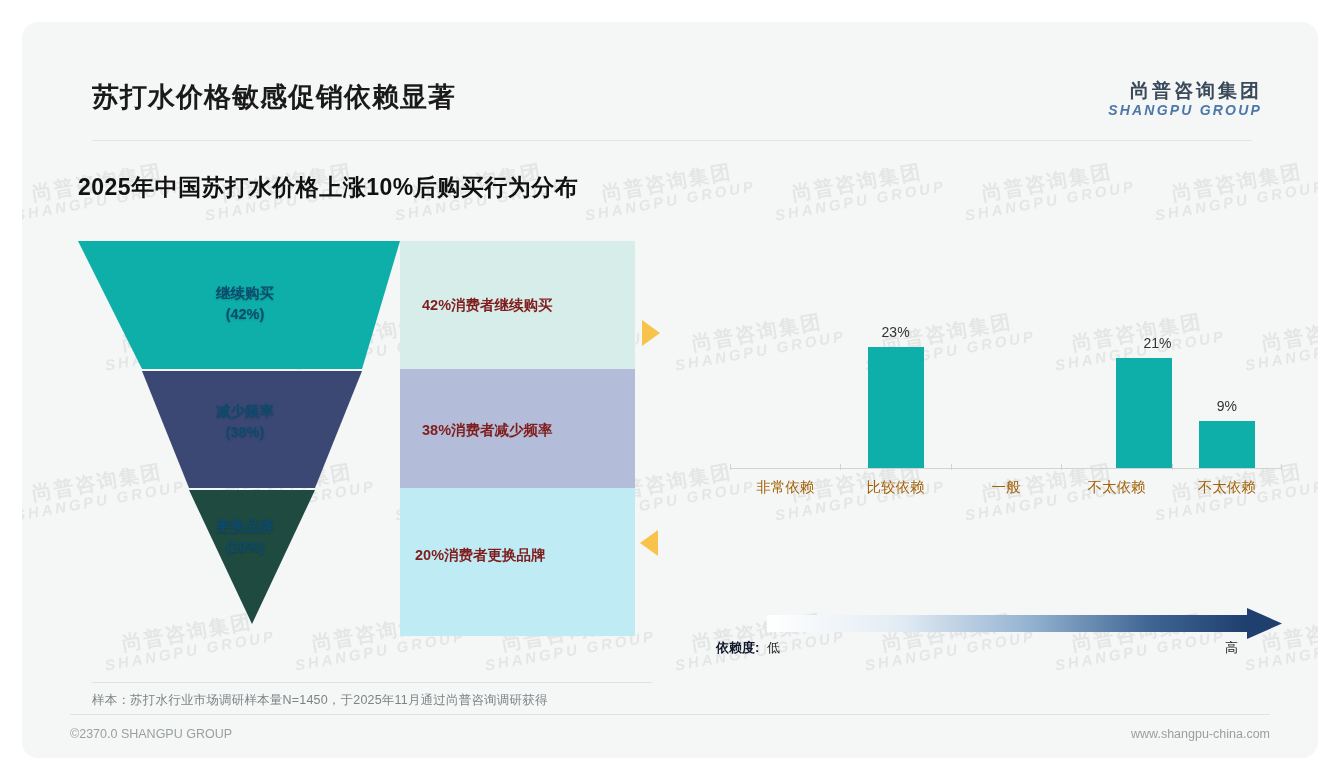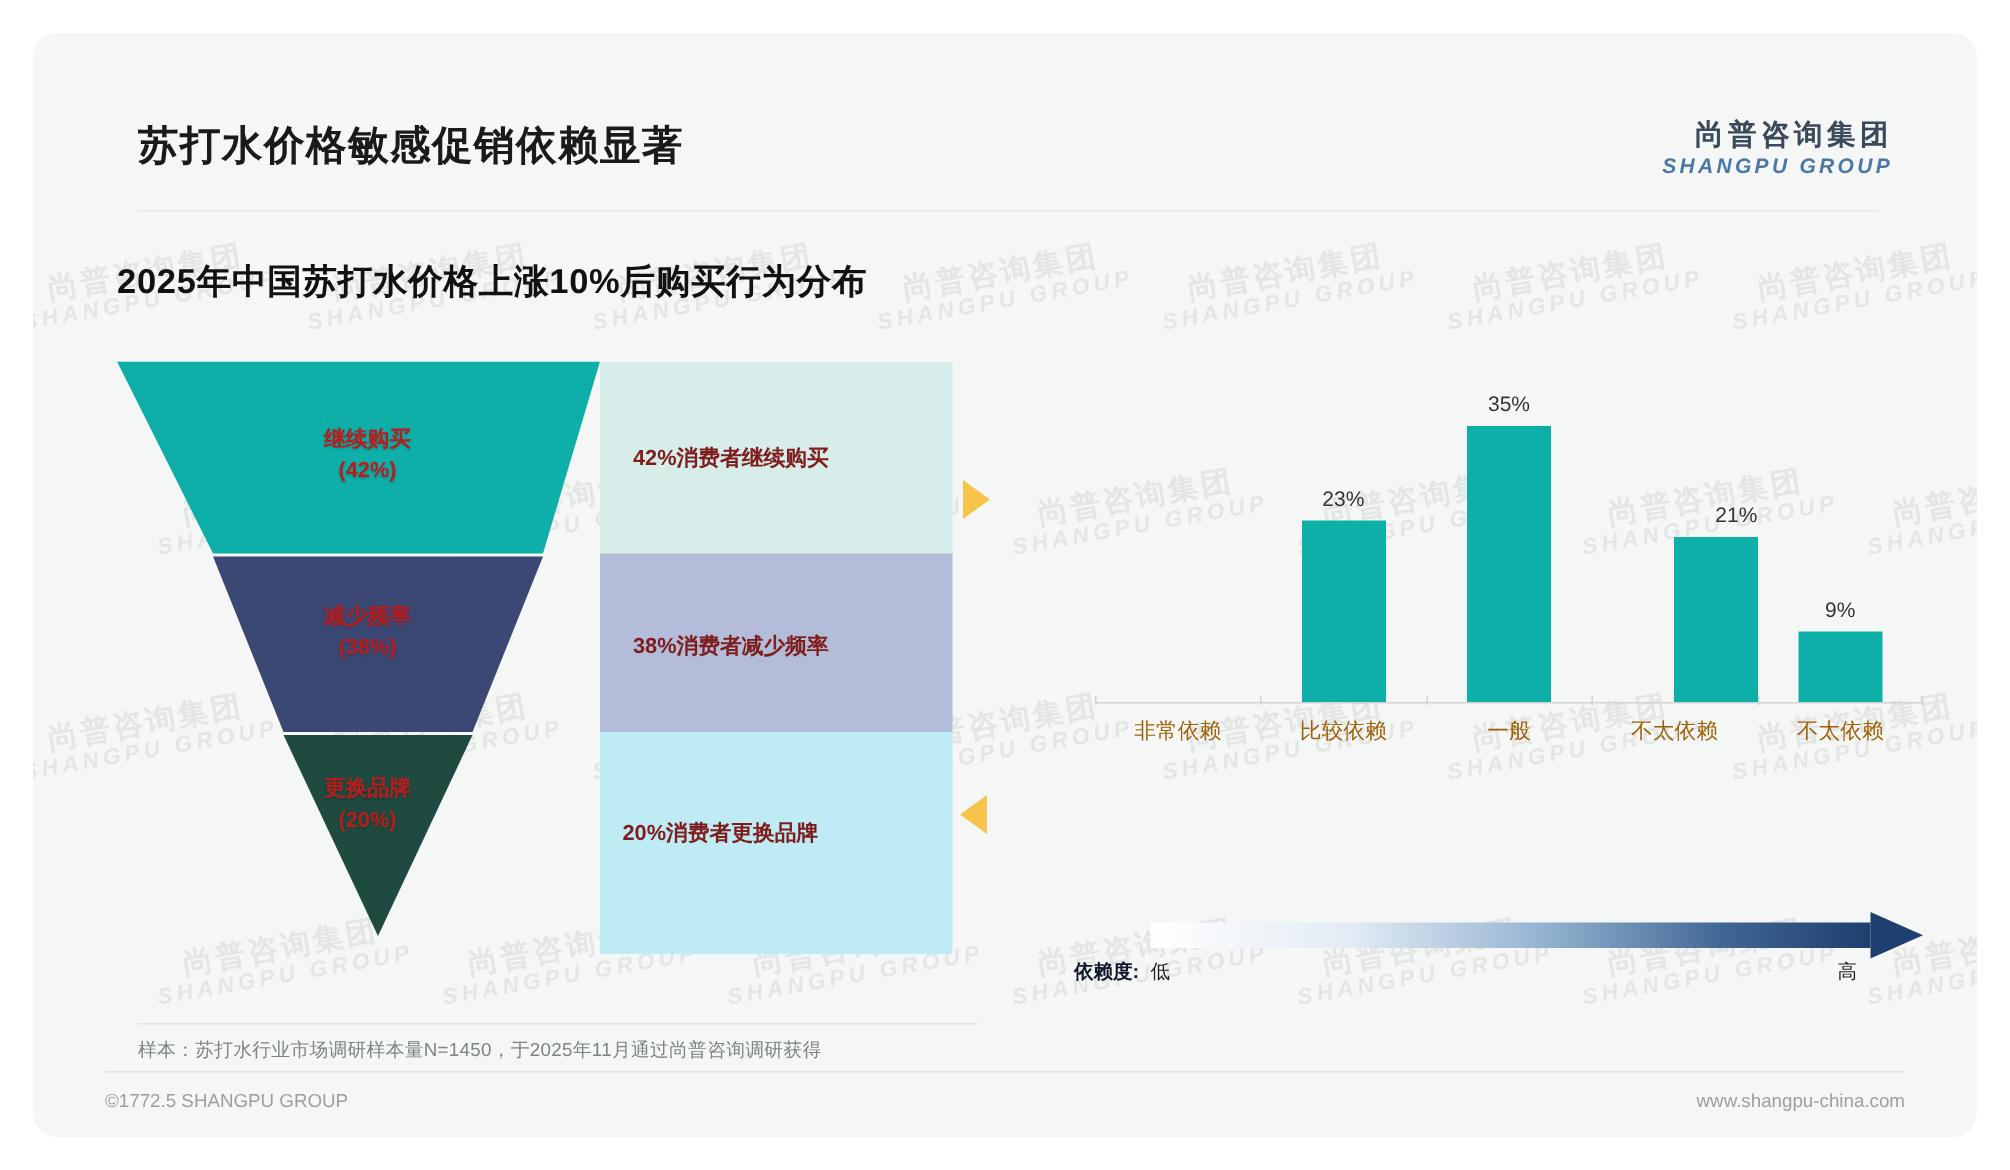--- a/index.html
+++ b/index.html
@@ -65,21 +65,21 @@
     font-size:23px;font-weight:bold;color:#111;letter-spacing:.5px;
     white-space:nowrap;
   }
   .col-left .panel-title{padding-left:8px;}
   .col-right .panel-title{padding-left:28px;}
 
   
   .funnel-wrap{position:relative;margin-top:38px;width:600px;height:395px;}
   .funnel-svg{position:absolute;left:0;top:0;}
   .fn-label{
-    position:absolute;text-align:center;color:#b91c1c;
+    position:absolute;text-align:center;color:#0c4a6e;
     font-size:14.5px;font-weight:bold;line-height:1.45;
     text-shadow:0 1px 2px rgba(0,0,0,.18);
   }
   .side-label{
     position:absolute;color:#7f1d1d;font-size:14.5px;font-weight:bold;
   }
   .tri{position:absolute;width:0;height:0;}
   .tri-right{border-top:13px solid transparent;border-bottom:13px solid transparent;border-left:18px solid #f7c34a;}
   .tri-left{border-top:13px solid transparent;border-bottom:13px solid transparent;border-right:18px solid #f7c34a;}
 
@@ -271,24 +271,20 @@
     </div>
   </div>
 
   <div class="col-right">
 
     <div class="bars">
       <div class="plot" id="plotArea">
           <div class="bar-col" style="left: 110.4px; width: 110.4px; text-align: center;">
             <div class="bar-val">23%</div>
             <div class="bar" style="background: rgb(13, 175, 168); height: 121px;"></div>
-          </div>
-          <div class="bar-col" style="left: 220.8px; width: 110.4px;">
-            <div class="bar-val">35%</div>
-            <div class="bar" style="background: rgb(13, 175, 168); height: 184px;"></div>
           </div>
           <div class="bar-col" style="left: 331.2px; width: 110.4px; align-items: flex-end;">
             <div class="bar-val">21%</div>
             <div class="bar" style="background: rgb(13, 175, 168); height: 110px;"></div>
           </div>
           <div class="bar-col" style="left: 441.6px; width: 110.4px;">
             <div class="bar-val">9%</div>
             <div class="bar" style="background: rgb(13, 175, 168); height: 47px;"></div>
           </div>
         </div>
@@ -326,16 +322,16 @@
       <polygon points="535,1 570,16.5 535,32" fill="#1F3F6E"></polygon>
     </svg>
     <div class="grad-label">依赖度:</div>
     <div class="grad-low">低</div>
     <div class="grad-high">高</div>
   </div>
 
   <div class="note-rule"></div>
   <div class="note">样本：苏打水行业市场调研样本量N=1450，于2025年11月通过尚普咨询调研获得</div>
   <div class="foot-rule"></div>
-  <div class="foot-left">©1772.5 SHANGPU GROUP</div>
+  <div class="foot-left">©2370.0 SHANGPU GROUP</div>
   <div class="foot-right">www.shangpu-china.com</div>
 
 </div>
 
 </body></html>

